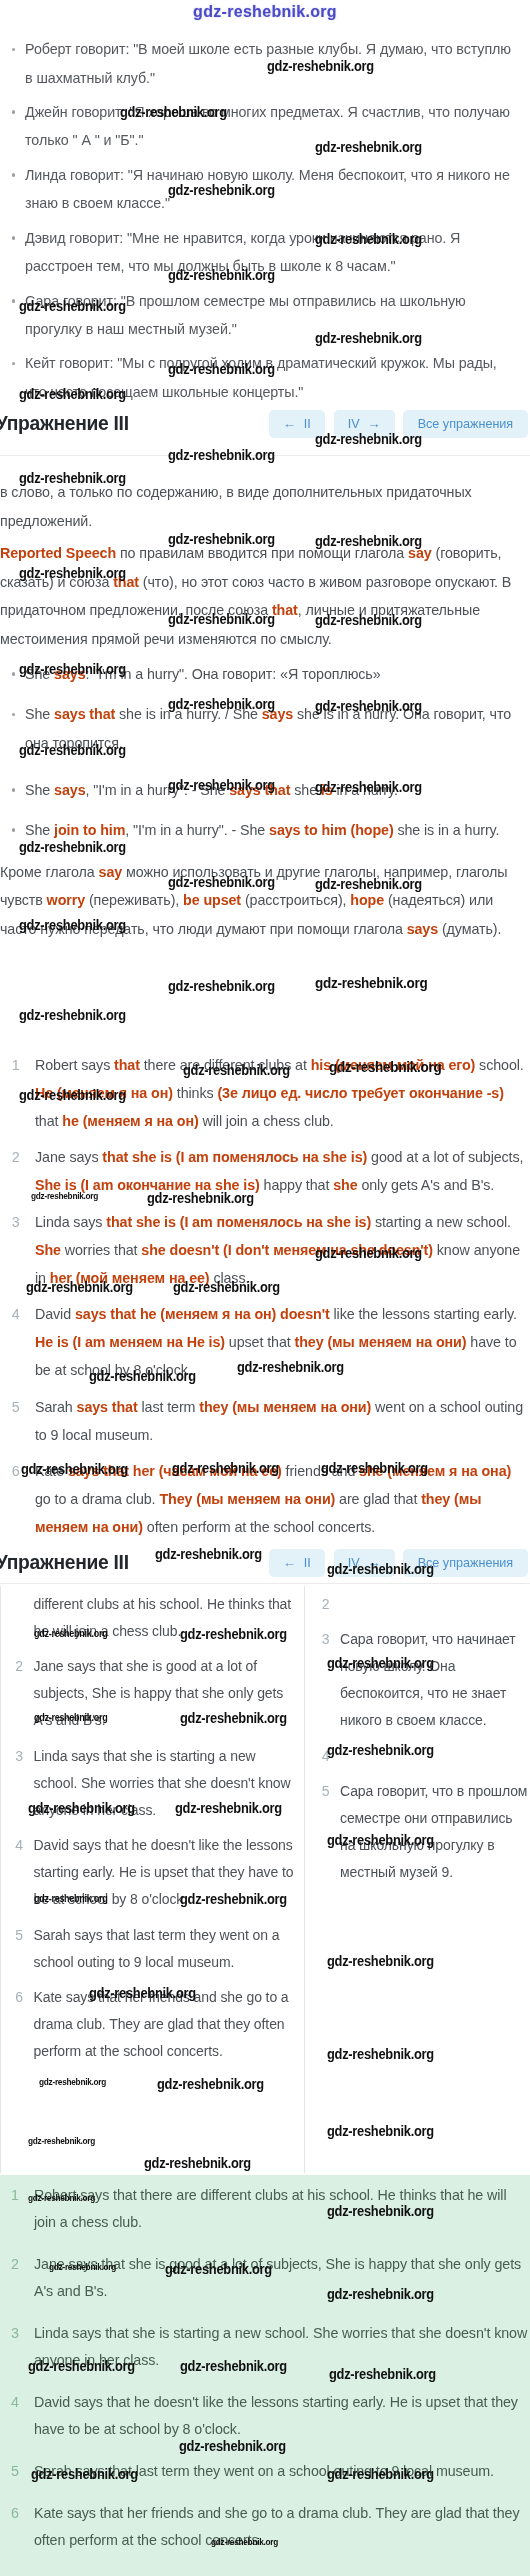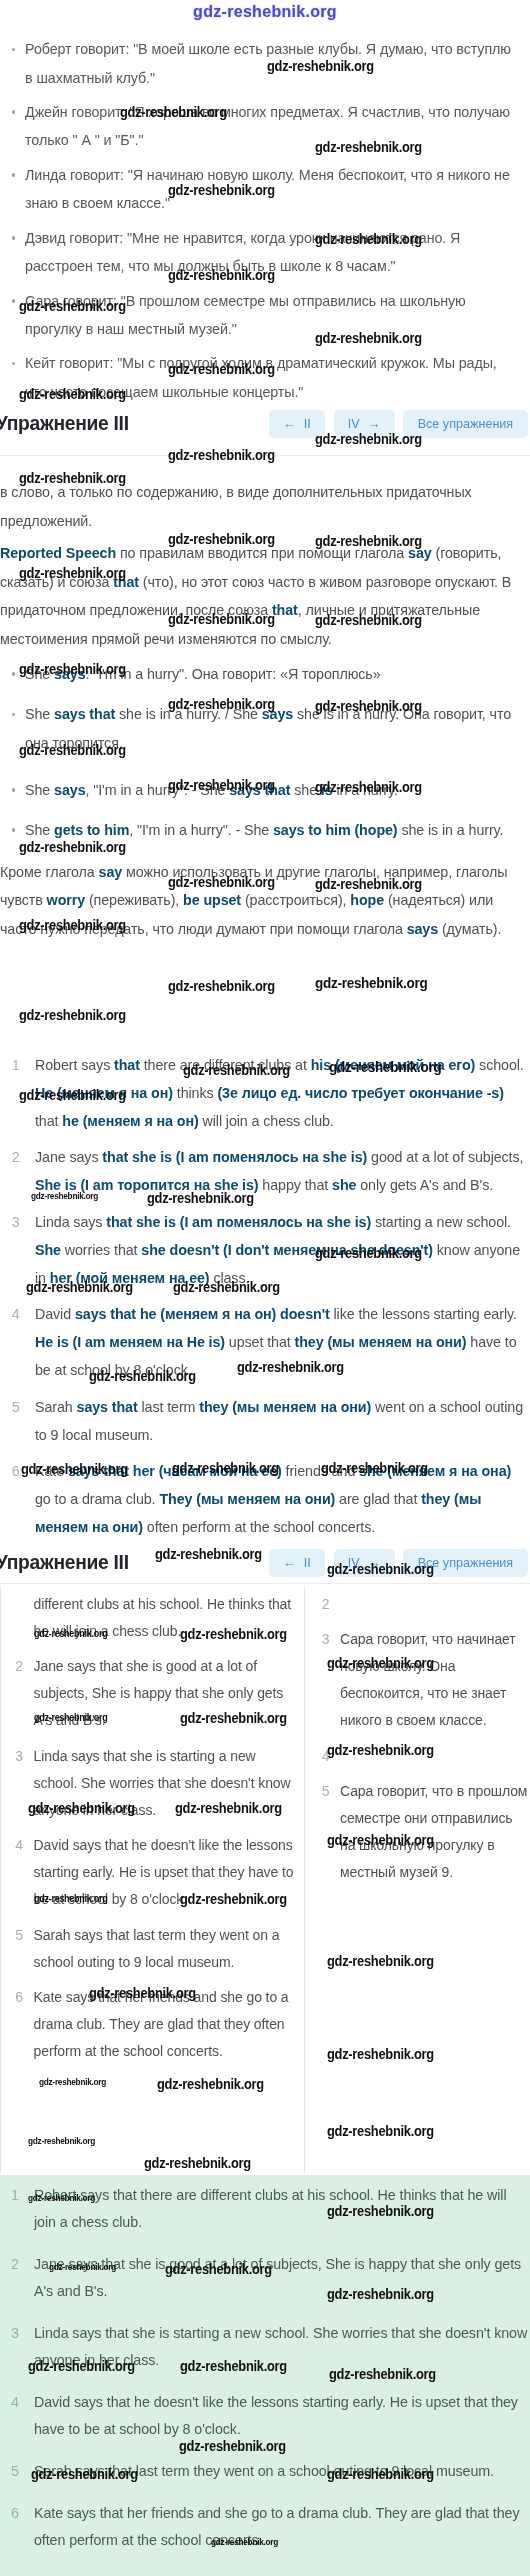--- a/index.html
+++ b/index.html
@@ -24,21 +24,21 @@
   .ex-title{font-size:19.3px;font-weight:700;color:#24282c;margin-left:-4.2px;letter-spacing:-0.3px;}
   .nav{display:flex;gap:8.4px;margin-left:auto;}
   .nav-btn{display:flex;align-items:center;gap:7.6px;background:#e3f2f9;border:none;border-radius:5px;
            color:#4a90d2;font-size:12.6px;height:28.5px;padding:0 14.3px;font-family:inherit;cursor:pointer;}
   .arr{font-size:13.4px;line-height:1;}
 
   .divider{position:absolute;left:0;width:530px;height:0.8px;background:#ebebeb;}
 
   .theory{position:absolute;left:0;width:529px;font-size:14.3px;line-height:28.5px;}
   .theory p{margin:0;}
-  .theory b,.solution b{color:#0c4a6e;margin-top:20px;}
+  .theory b,.solution b{color:#c2410c;margin-top:20px;}
   .p1{margin-top:4.2px !important;}
   .p2{margin-top:6.7px;}
   .p3{margin-top:15px !important;}
   .p4{margin-top:18.5px;}
   .p5{margin-top:13.4px !important;}
   .exlist .li{line-height:28.5px;margin-bottom:11.7px;}
 
   .solution{position:absolute;left:0;width:529px;font-size:14.3px;}
   .solution .li{line-height:28px;margin-bottom:8.4px;}
   .solution .num{width:35px;padding-left:11.7px;box-sizing:border-box;}
@@ -124,34 +124,34 @@
           <span class="body">She <b>says that</b> she is in a hurry. / She <b>says</b> she is in a hurry. Она говорит, что она торопится.</span>
         </div>
       </div>
     <div class="exlist p4">
         <div class="li">
           <span class="dot"></span>
           <span class="body">She <b>says</b>, "I'm in a hurry". - She <b>says that</b> she <b>is</b> in a hurry.</span>
         </div>
         <div class="li">
           <span class="dot"></span>
-          <span class="body">She <b>gets to him</b>, "I'm in a hurry". - She <b>says to him (hope)</b> she is in a hurry.</span>
+          <span class="body">She <b>join to him</b>, "I'm in a hurry". - She <b>says to him (hope)</b> she is in a hurry.</span>
         </div>
       </div>
     <p class="p5">Кроме глагола <b>say</b> можно использовать и другие глаголы, например, глаголы чувств <b>worry</b> (переживать), <b>be upset</b> (расстроиться), <b>hope</b> (надеяться) или часто нужно передать, что люди думают при помощи глагола <b>says</b> (думать).</p>
   </div>
 
   <div class="solution" style="top:1051px">
       <div class="li">
         <span class="num">1</span>
         <span class="body">Robert says <b>that</b> there are different clubs at <b>his (меняем мой на его)</b> school. <b>He (меняем я на он)</b> thinks <b>(3е лицо ед. число требует окончание -s)</b> that <b>he (меняем я на он)</b> will join a chess club.</span>
       </div>
       <div class="li">
         <span class="num">2</span>
-        <span class="body">Jane says <b>that she is (I am поменялось на she is)</b> good at a lot of subjects, <b>She is (I am торопится на she is)</b> happy that <b>she</b> only gets A's and B's.</span>
+        <span class="body">Jane says <b>that she is (I am поменялось на she is)</b> good at a lot of subjects, <b>She is (I am окончание на she is)</b> happy that <b>she</b> only gets A's and B's.</span>
       </div>
       <div class="li">
         <span class="num">3</span>
         <span class="body">Linda says <b>that she is (I am поменялось на she is)</b> starting a new school. <b>She</b> worries that <b>she doesn't (I don't меняем на she doesn't)</b> know anyone in <b>her (мой меняем на ее)</b> class.</span>
       </div>
       <div class="li">
         <span class="num">4</span>
         <span class="body">David <b>says that he (меняем я на он) doesn't</b> like the lessons starting early. <b>He is (I am меняем на He is)</b> upset that <b>they (мы меняем на они)</b> have to be at school by 8 o'clock.</span>
       </div>
       <div class="li">

